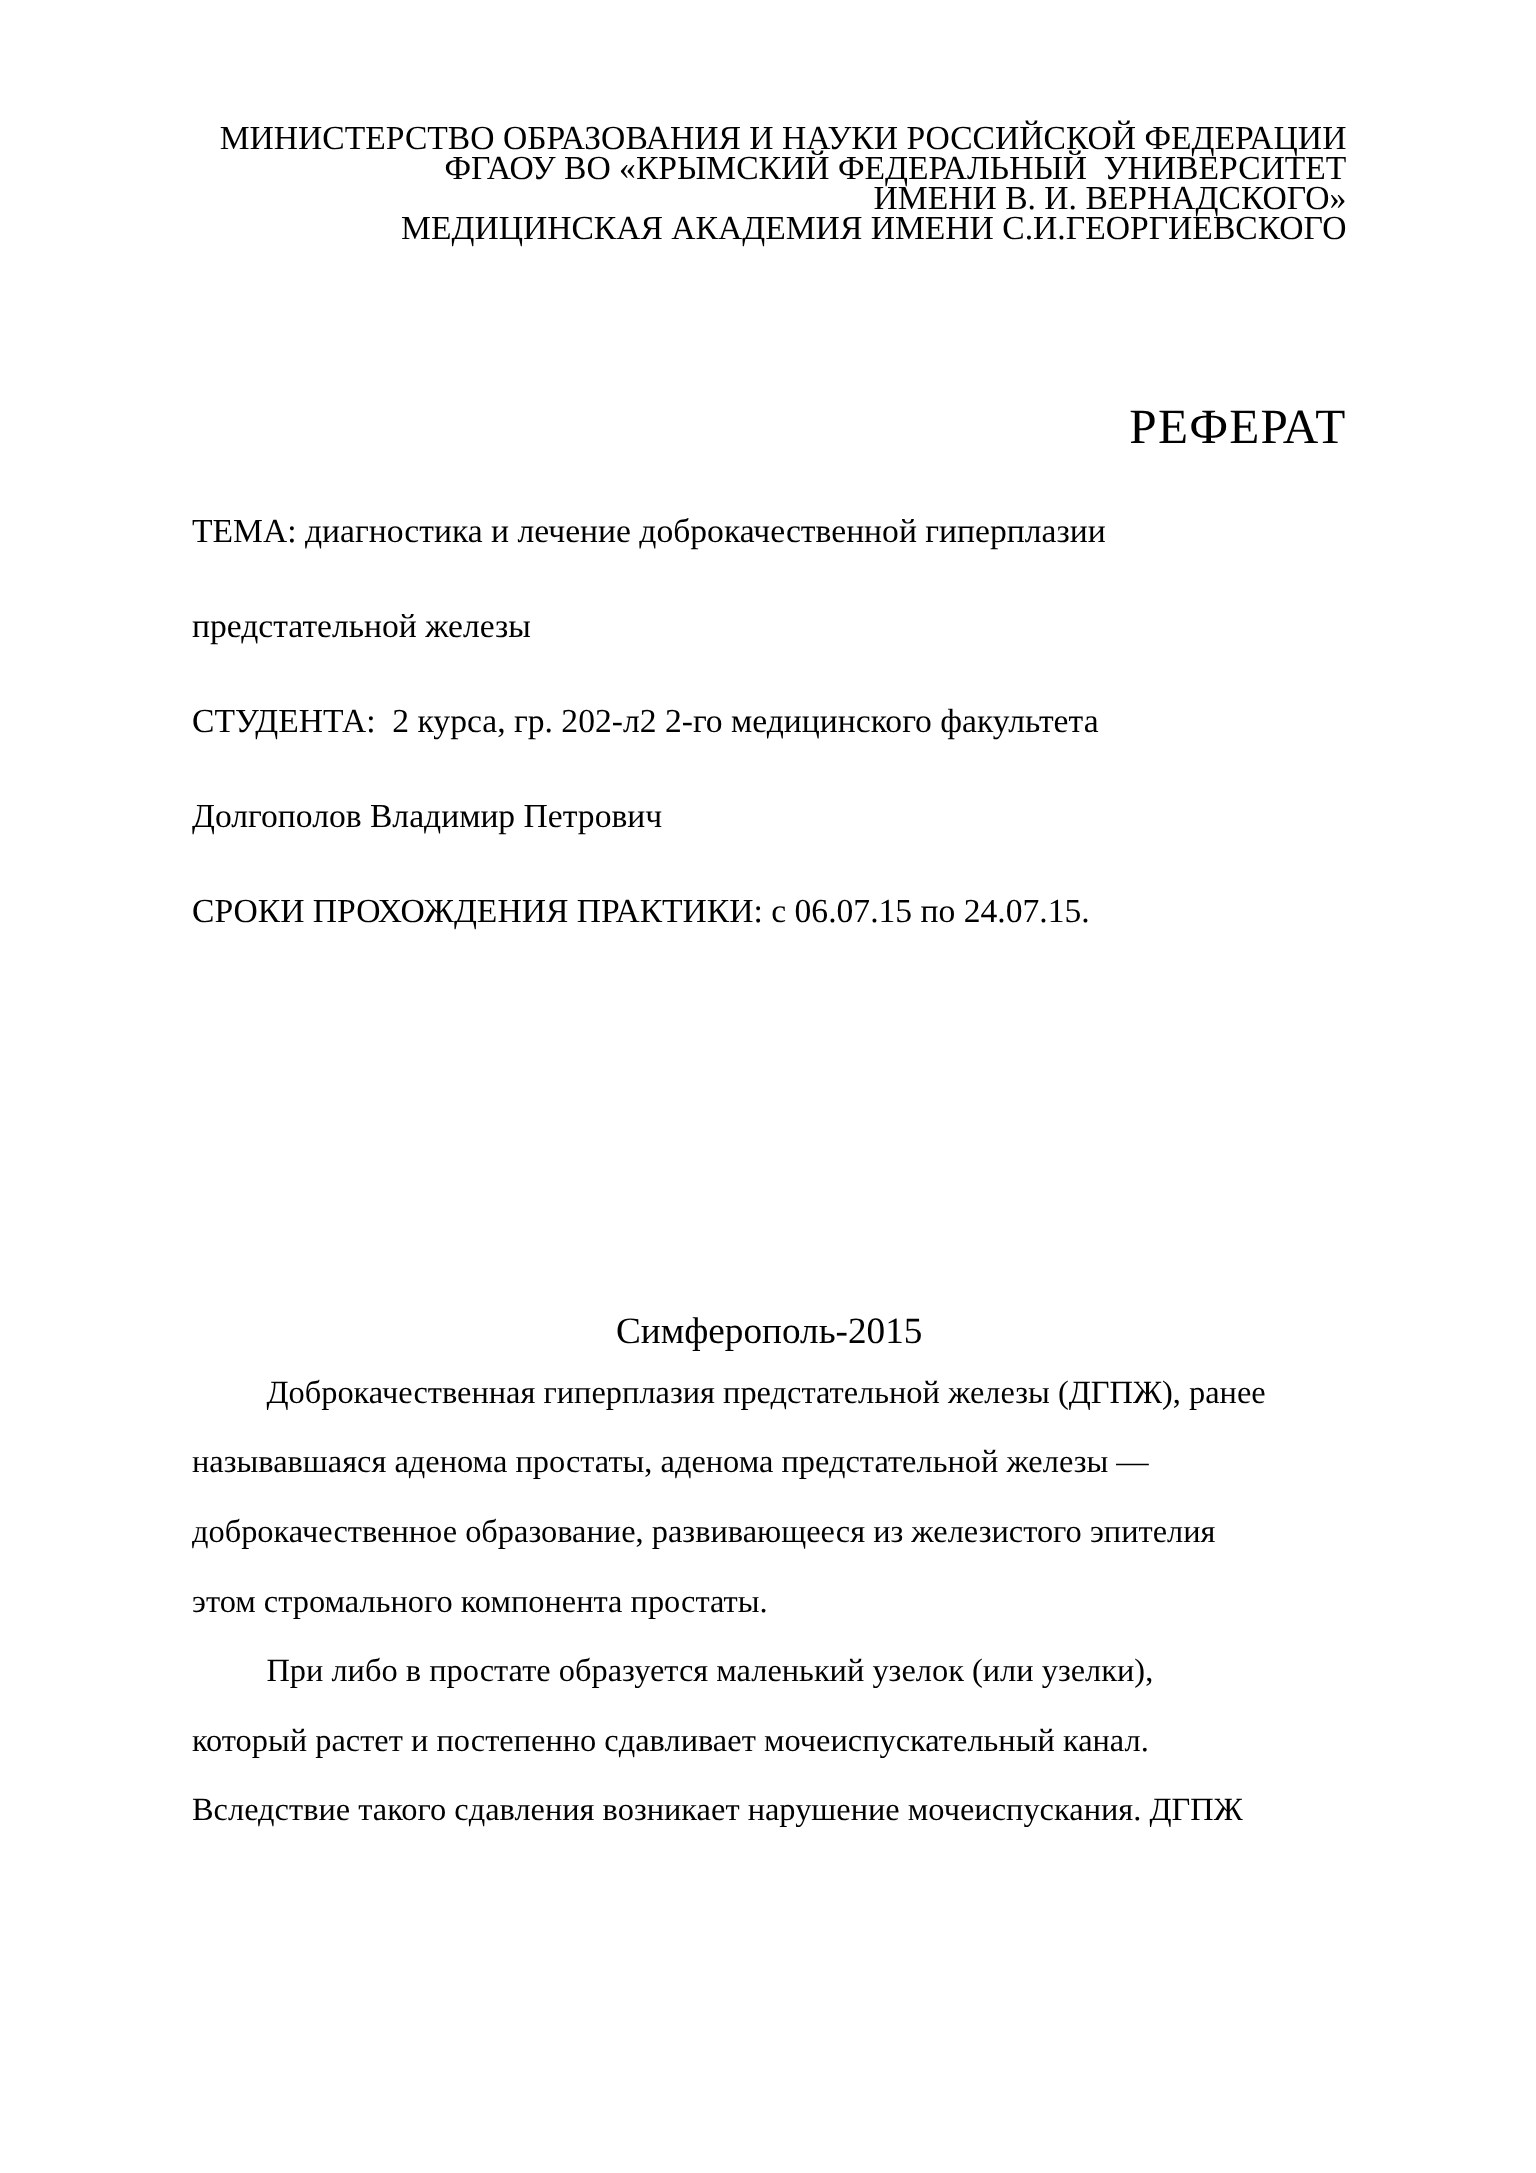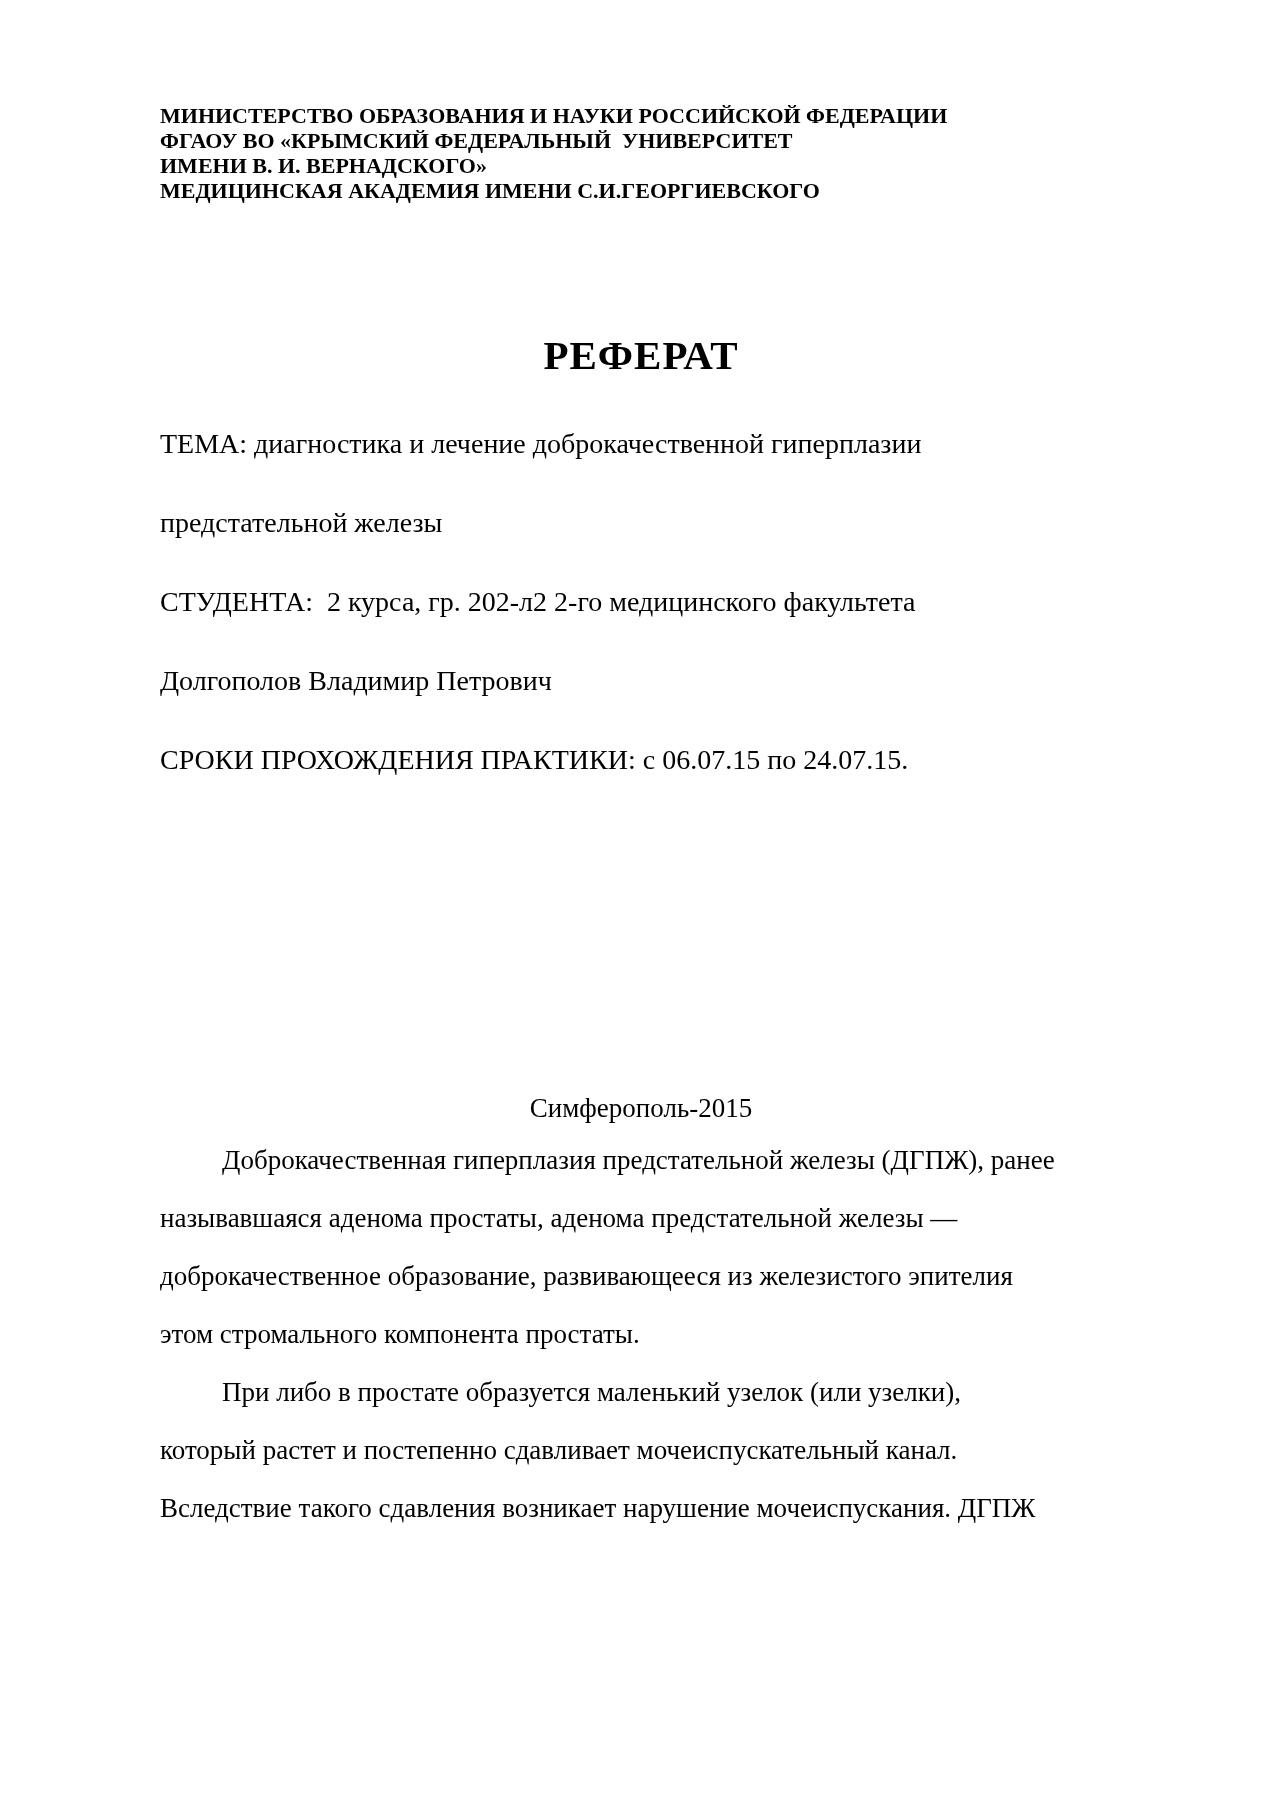--- a/index.html
+++ b/index.html
@@ -15,36 +15,36 @@
     background: #ffffff;
     color: #000000;
     box-sizing: border-box;
     padding: 103px 158px 40px 160px;
     font-family: "Liberation Serif", "DejaVu Serif", serif;
     overflow: hidden;
   }
 
   
   .doc-header {
-    text-align: left;
-    font-weight: bold;
-    font-size: 22px;
+    text-align: right;
+    font-weight: normal;
+    font-size: 28px;
     line-height: 25px;
   }
   .doc-header .hline {
     display: block;
     white-space: pre-wrap;
   }
 
   
   .doc-title {
     margin: 128px 0 0 0;
-    text-align: center;
+    text-align: right;
     font-size: 41px;
-    font-weight: bold;
+    font-weight: normal;
     letter-spacing: 1px;
     line-height: 48px;
   }
 
   
   .fields {
     margin-top: 46px;
   }
   .field {
     margin: 0 0 22px 0;
@@ -55,21 +55,21 @@
   .field .fline {
     display: block;
     white-space: pre-wrap;
     margin-top: 42px;
   }
 
   
   .city-year {
     margin-top: 308px;
     text-align: center;
-    font-size: 27px;
+    font-size: 31px;
     line-height: 45px;
     white-space: pre-wrap;
   }
 
   
   .body-text {
     font-size: 27px;
     line-height: 58px;
   }
   .body-text .bline {

